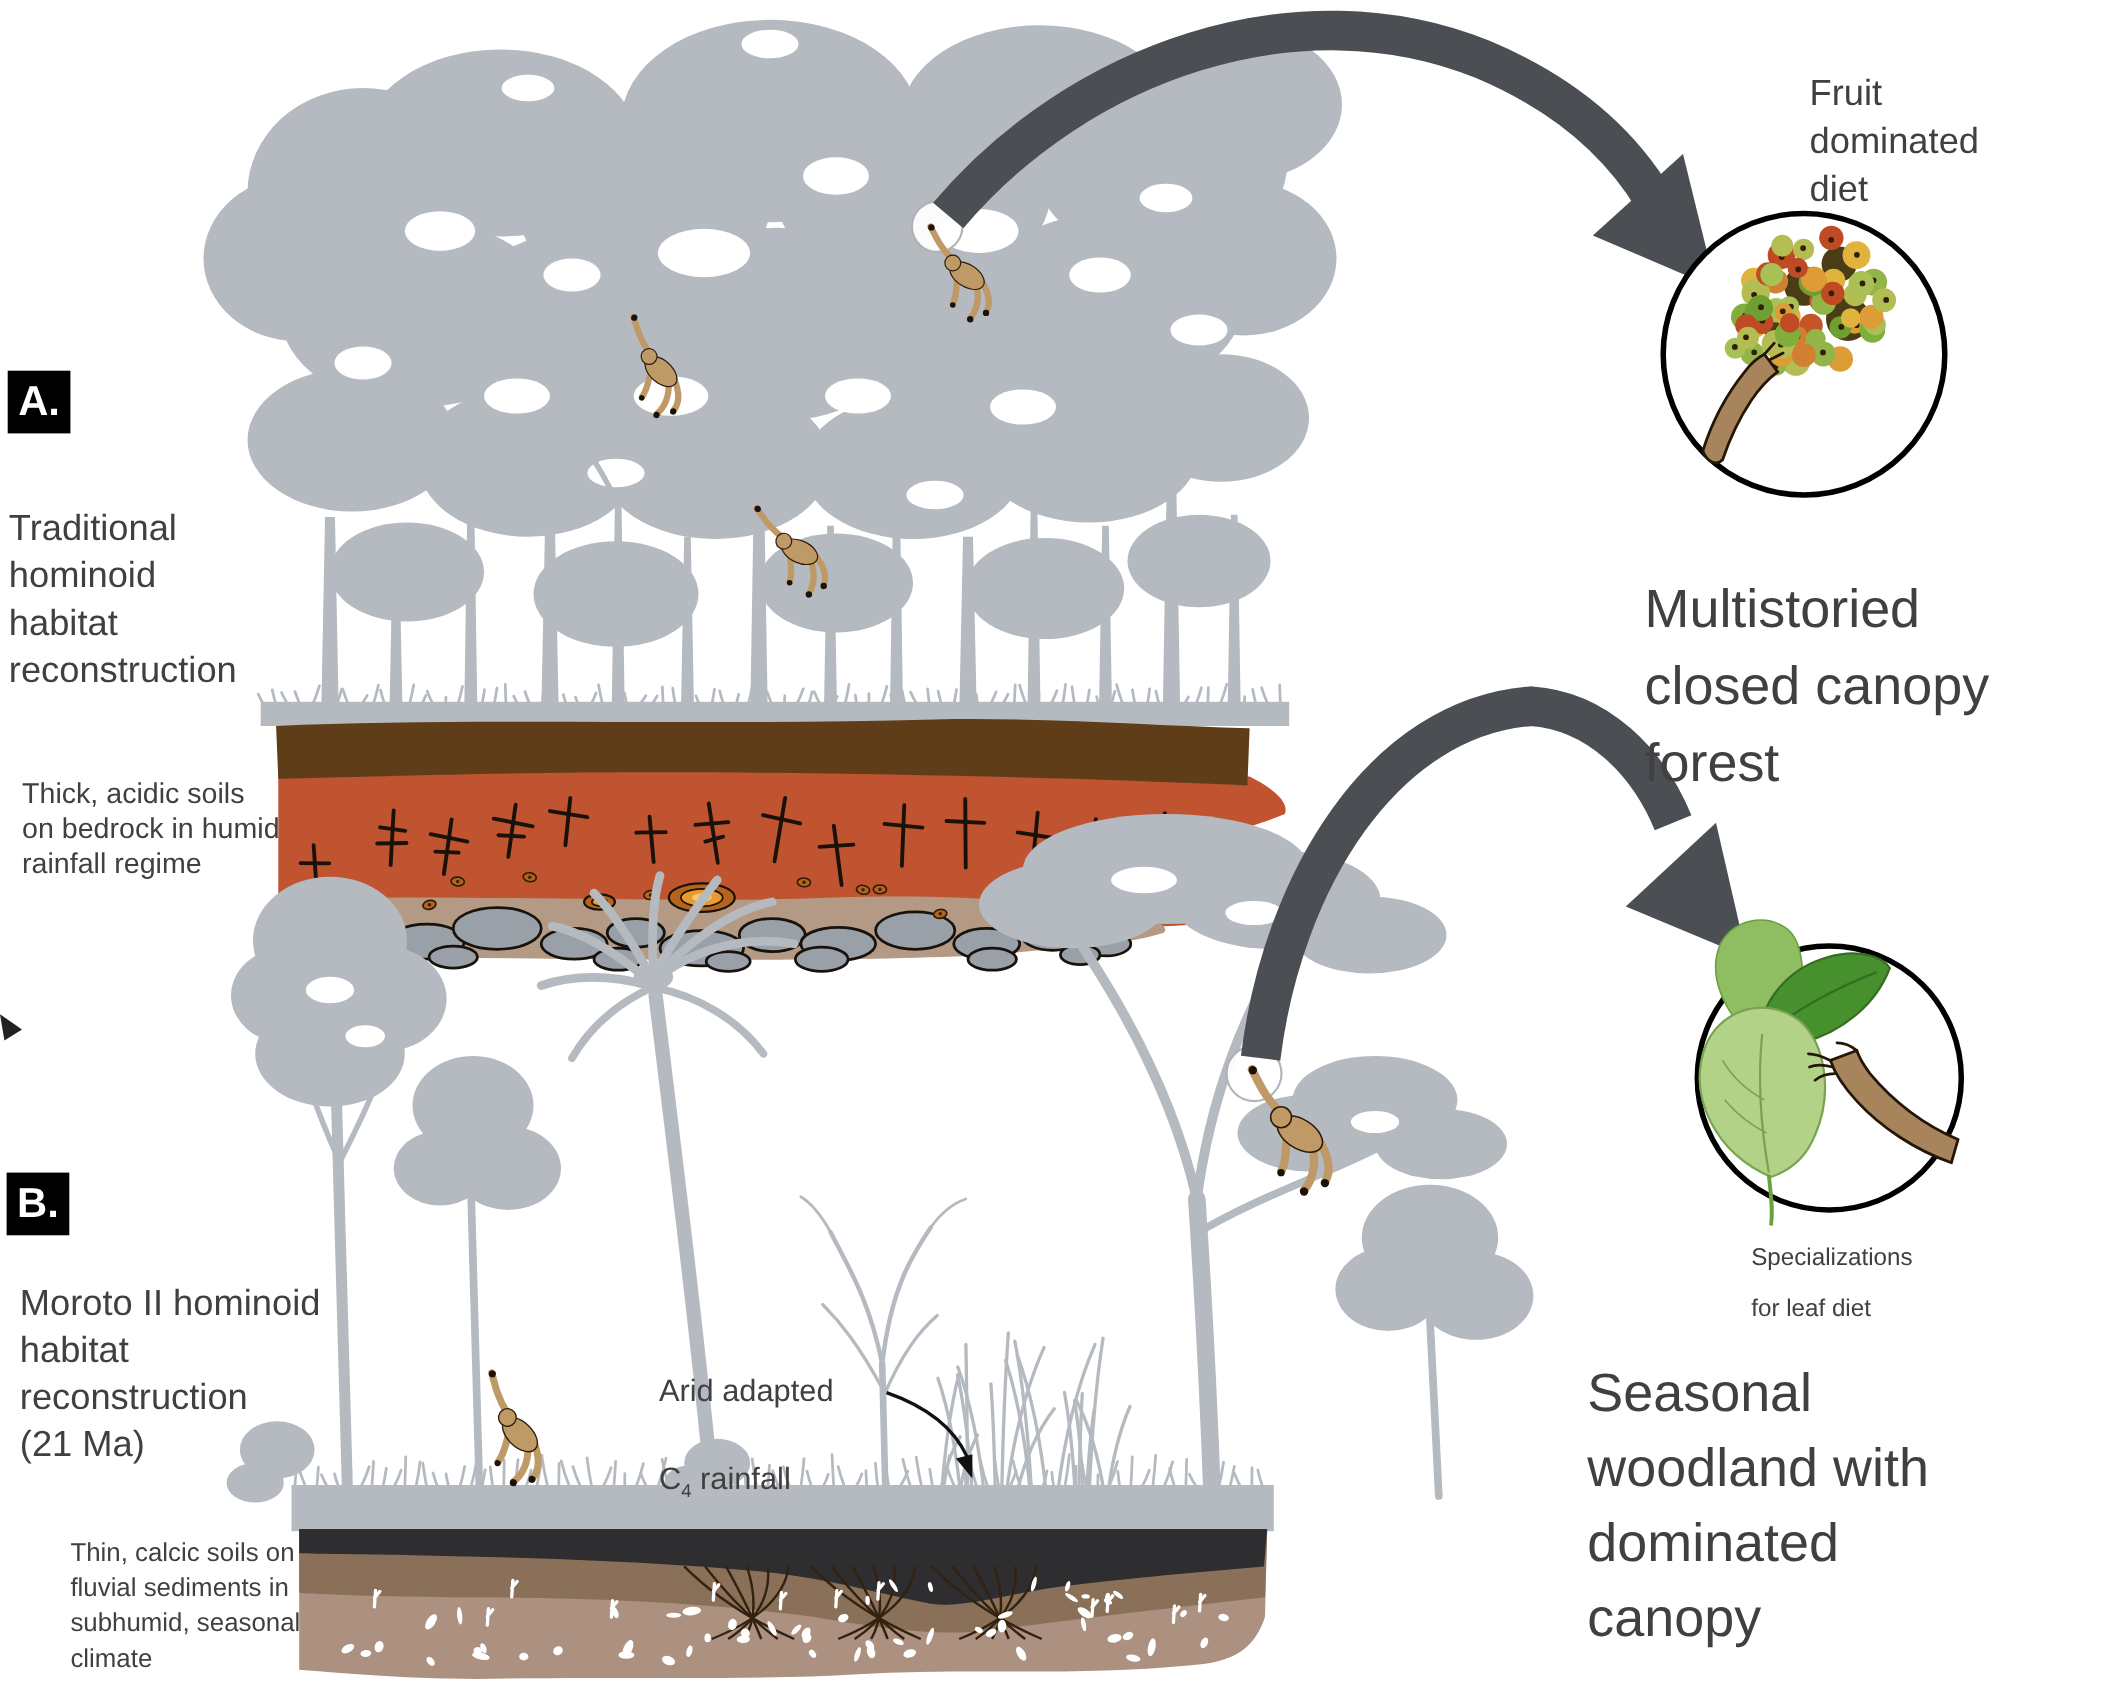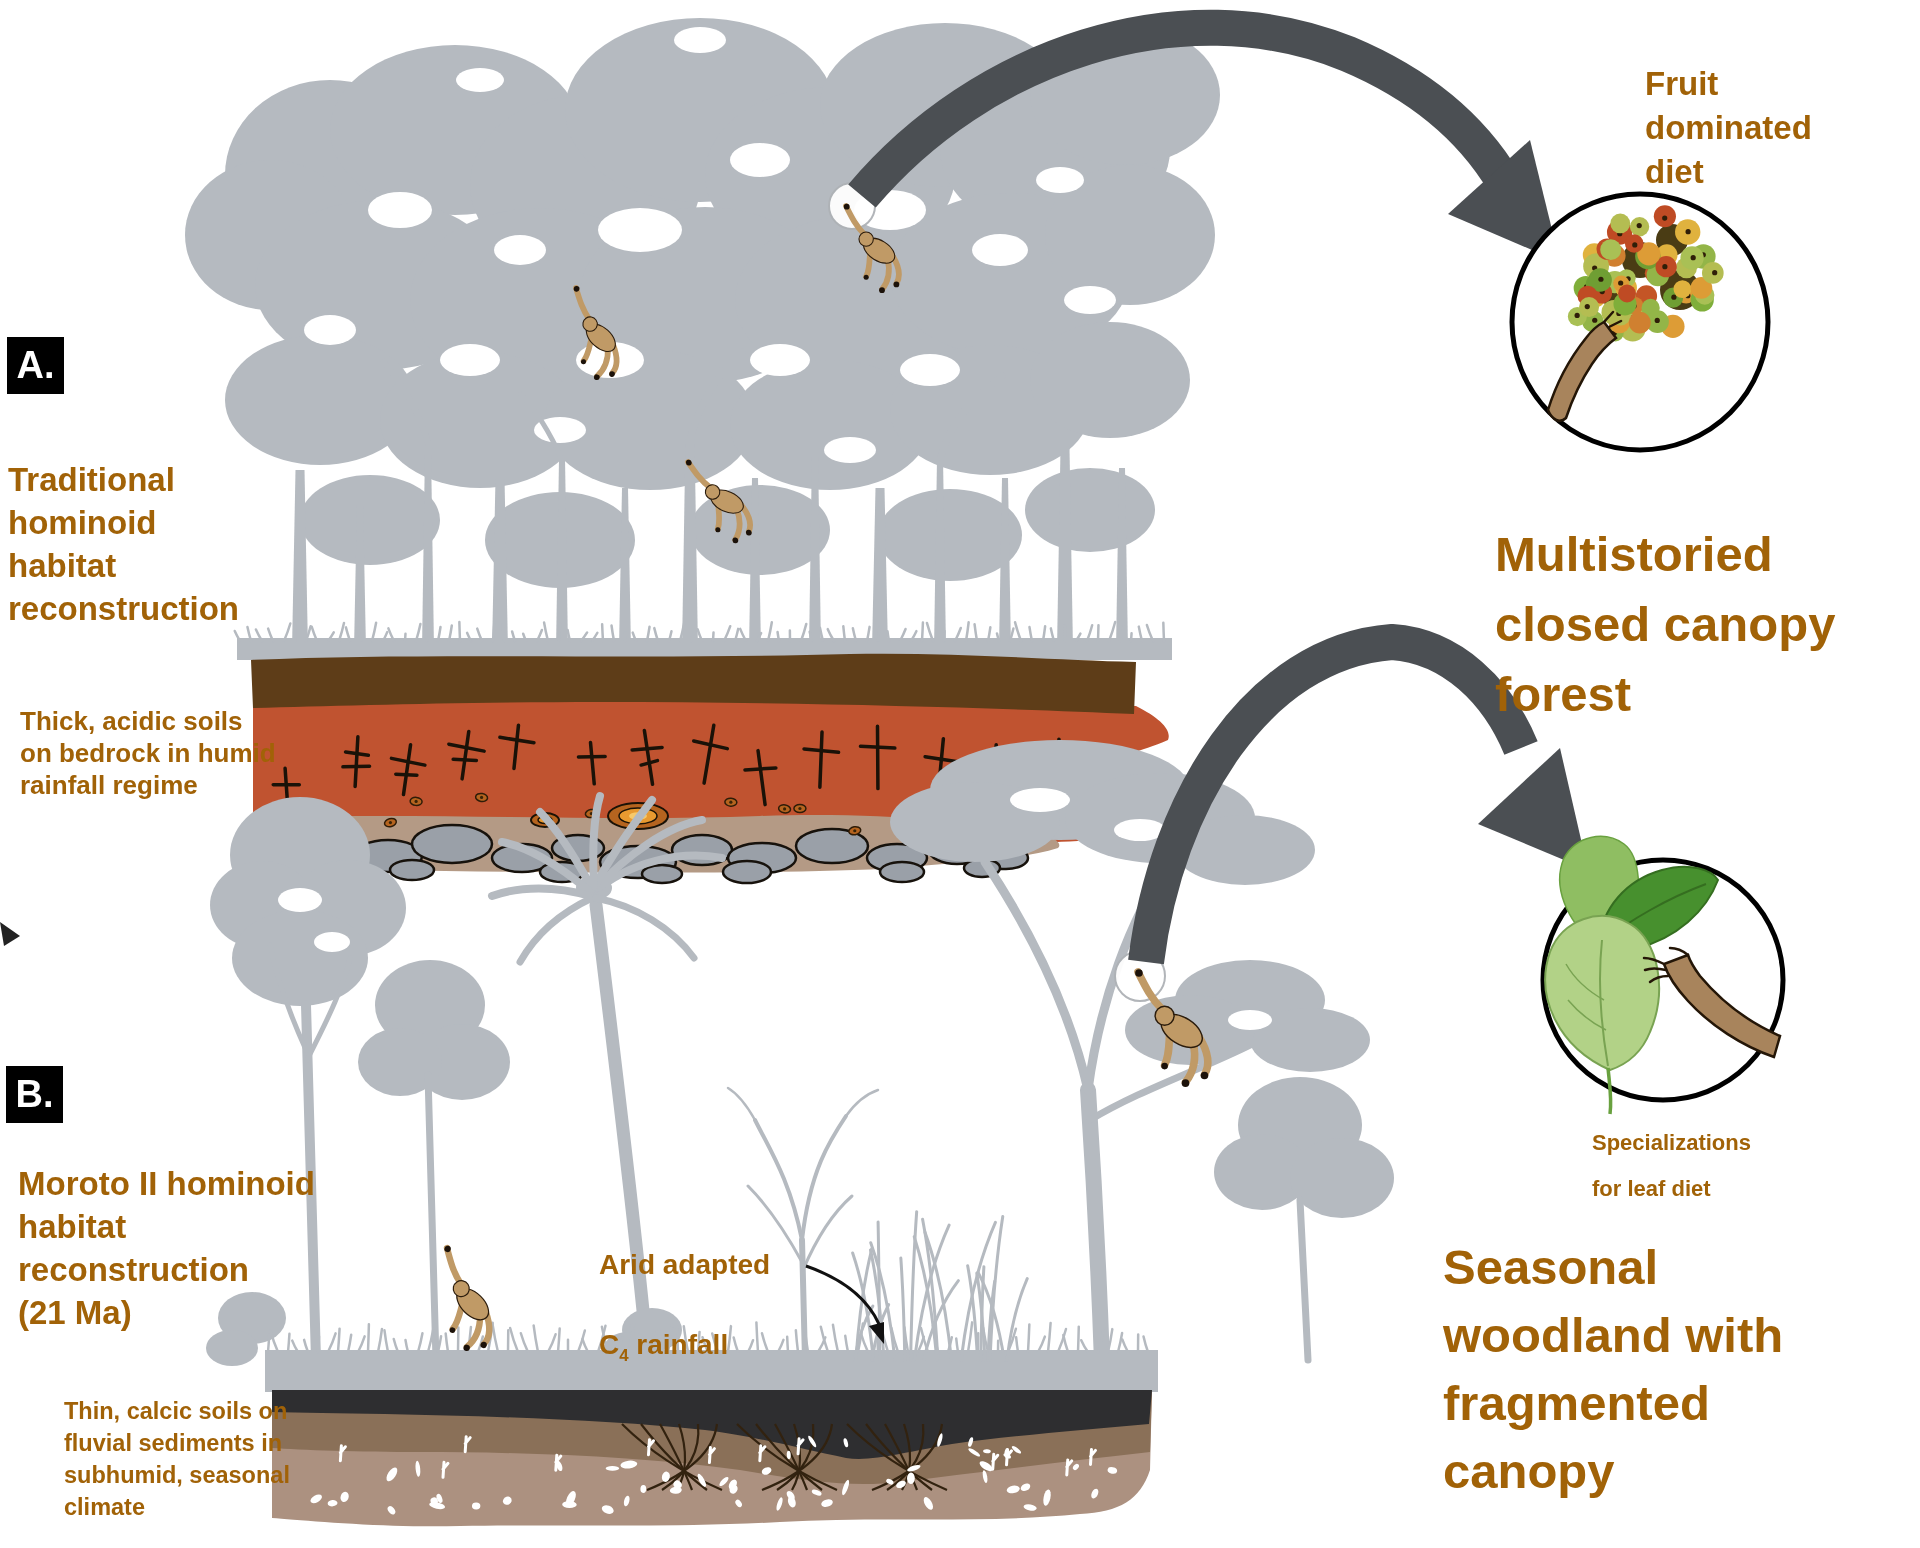--- a/index.html
+++ b/index.html
@@ -1,18 +1,18 @@
 <!DOCTYPE html>
 <html style="--tree: #b5bac0; --arrow: #4b4f53; --text: #000000; --soil_a_top: #5e3d18; --soil_a_main: #c05330; --soil_a_base: #b49a85; --rock: #9aa0a8; --soil_b_top: #2e2e30; --soil_b_mid: #8a7058; --soil_b_base: #ac9180; --monkey: #c09a66; --nodule: #c87c22; --arm: #a8845c; --leaf_light: #b2d287; --leaf_mid: #8fbe62; --leaf_dark: #47902e;"><head>
 <meta charset="utf-8">
 <style>
   html,body{margin:0;padding:0;background:#fff;}
   body{width:1920px;height:1548px;position:relative;overflow:hidden;
        font-family:"Liberation Sans",sans-serif;}
-  .txt{position:absolute;color:#a16207;font-weight:bold;white-space:pre-line;}
+  .txt{position:absolute;color:#404040;font-weight:normal;white-space:pre-line;}
   .badge{position:absolute;width:57px;height:57px;background:#000;color:#fff;
          font-weight:bold;font-size:38px;display:flex;align-items:center;
          justify-content:center;}
   #a-badge{left:7px;top:337px;}
   #a-title{left:8px;top:458px;font-size:33px;line-height:43px;}
   #a-soil{left:20px;top:705px;font-size:26px;line-height:32px;}
   #fruit-label{left:1645px;top:62px;font-size:33px;line-height:44px;}
   #a-habitat{left:1495px;top:519px;font-size:49px;line-height:70px;width:500px;}
   #b-badge{left:6px;top:1066px;}
   #b-title{left:18px;top:1162px;font-size:33px;line-height:43px;}
@@ -791,14 +791,14 @@
 subhumid, seasonal
 climate</div>
 <div class="txt" id="grass-label">
   <span>Arid adapted</span><br>
   <span>C</span><sub>4</sub><span> rainfall</span>
 </div>
 <div class="txt" id="leaf-label">Specializations
 for leaf diet</div>
 <div class="txt" id="b-habitat">Seasonal
 woodland with
-fragmented
+dominated
 canopy</div>
 
 </body></html>

